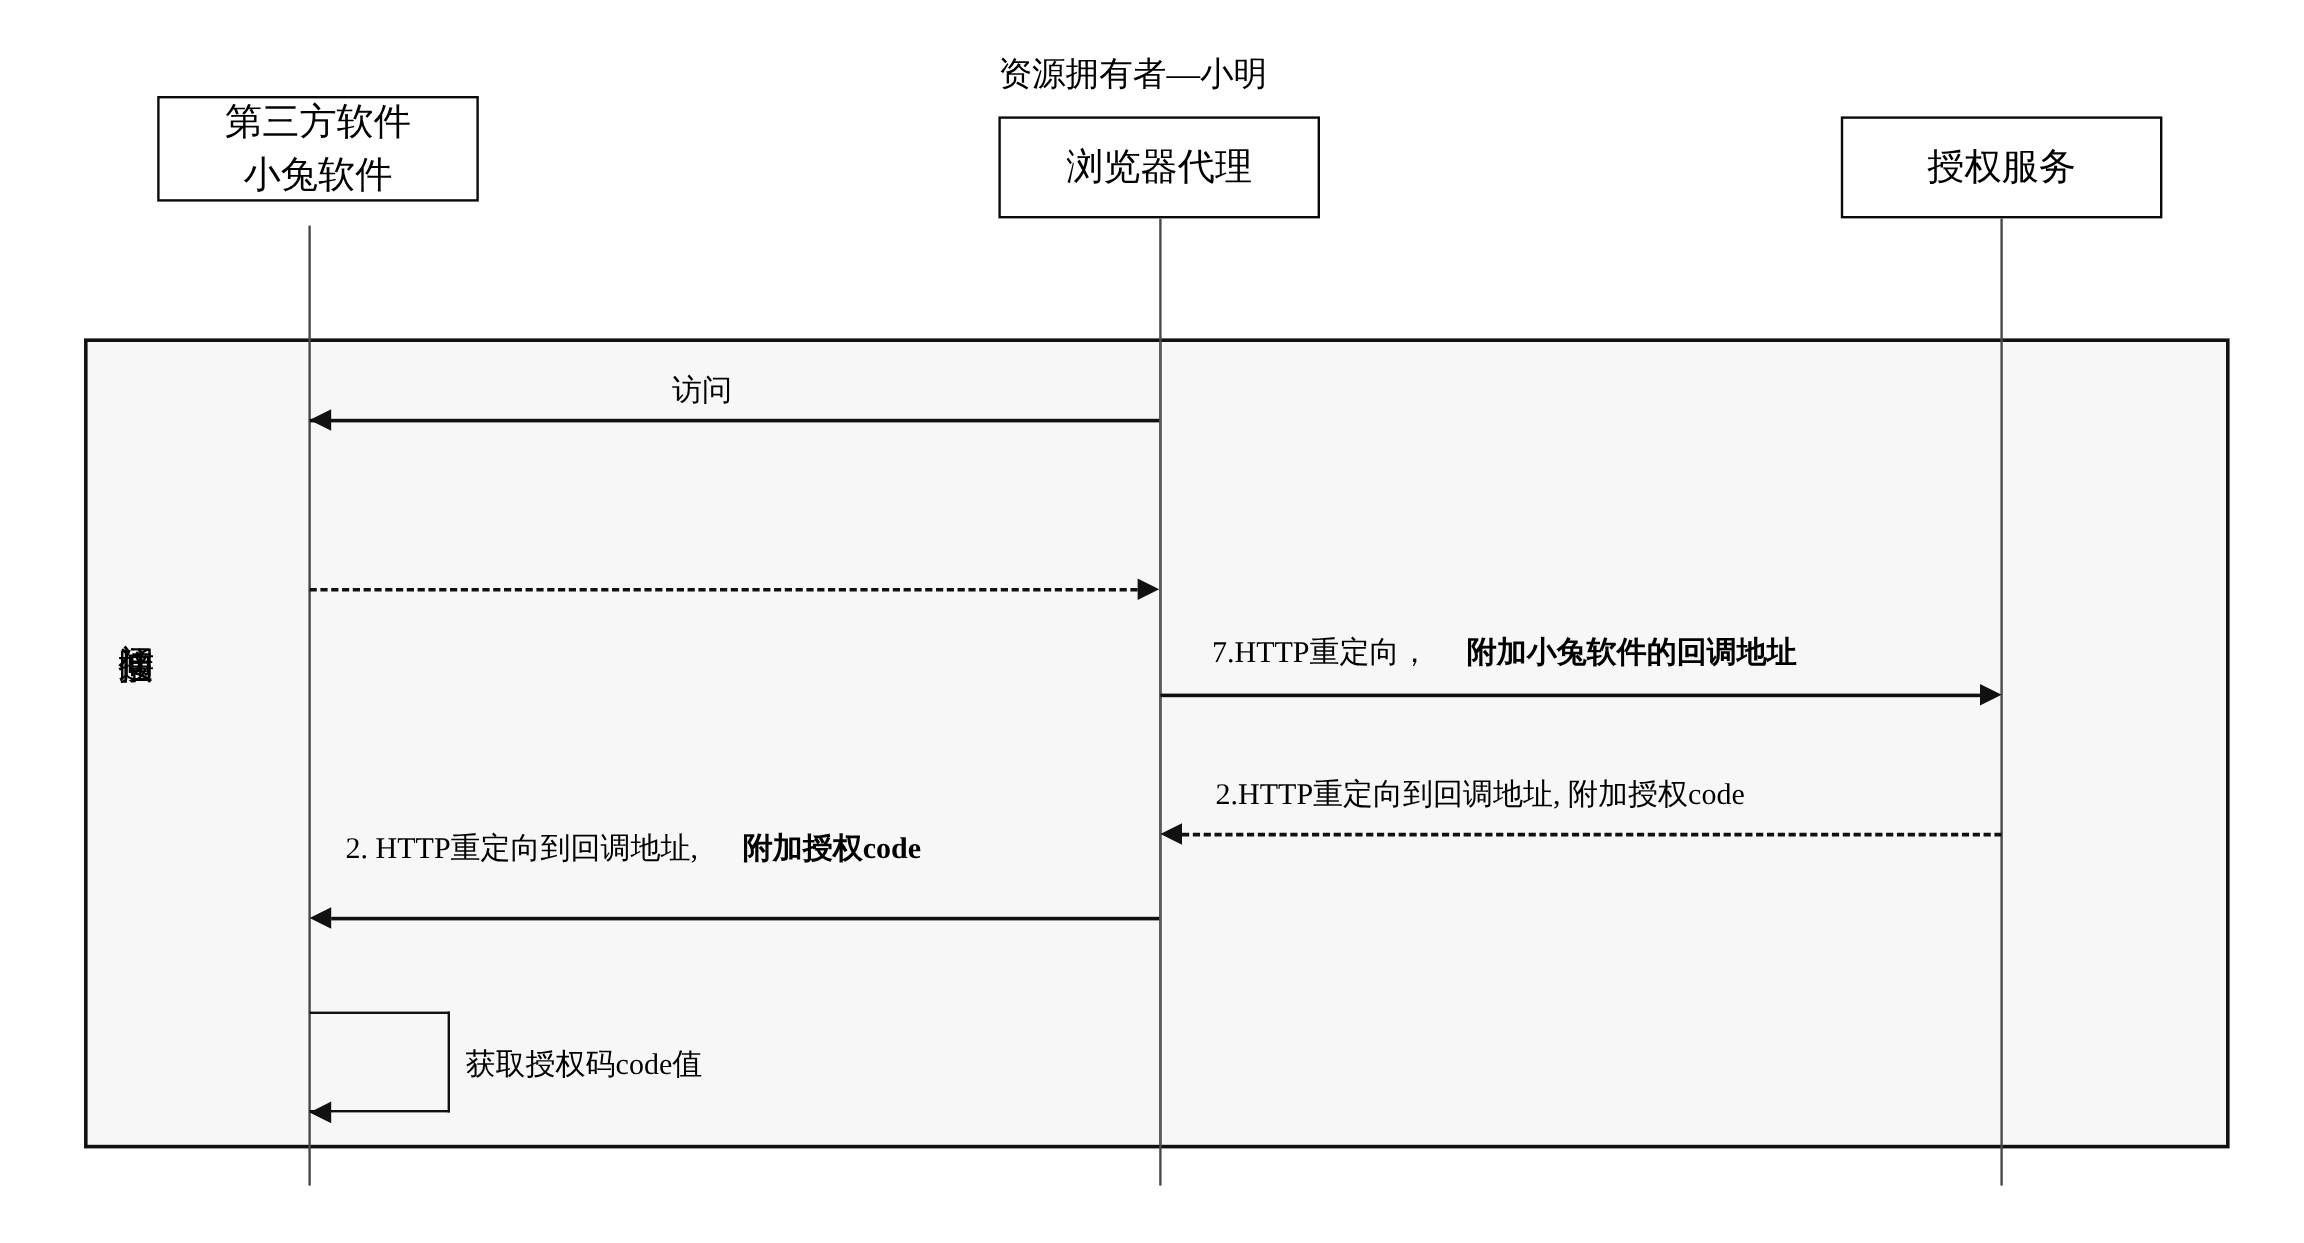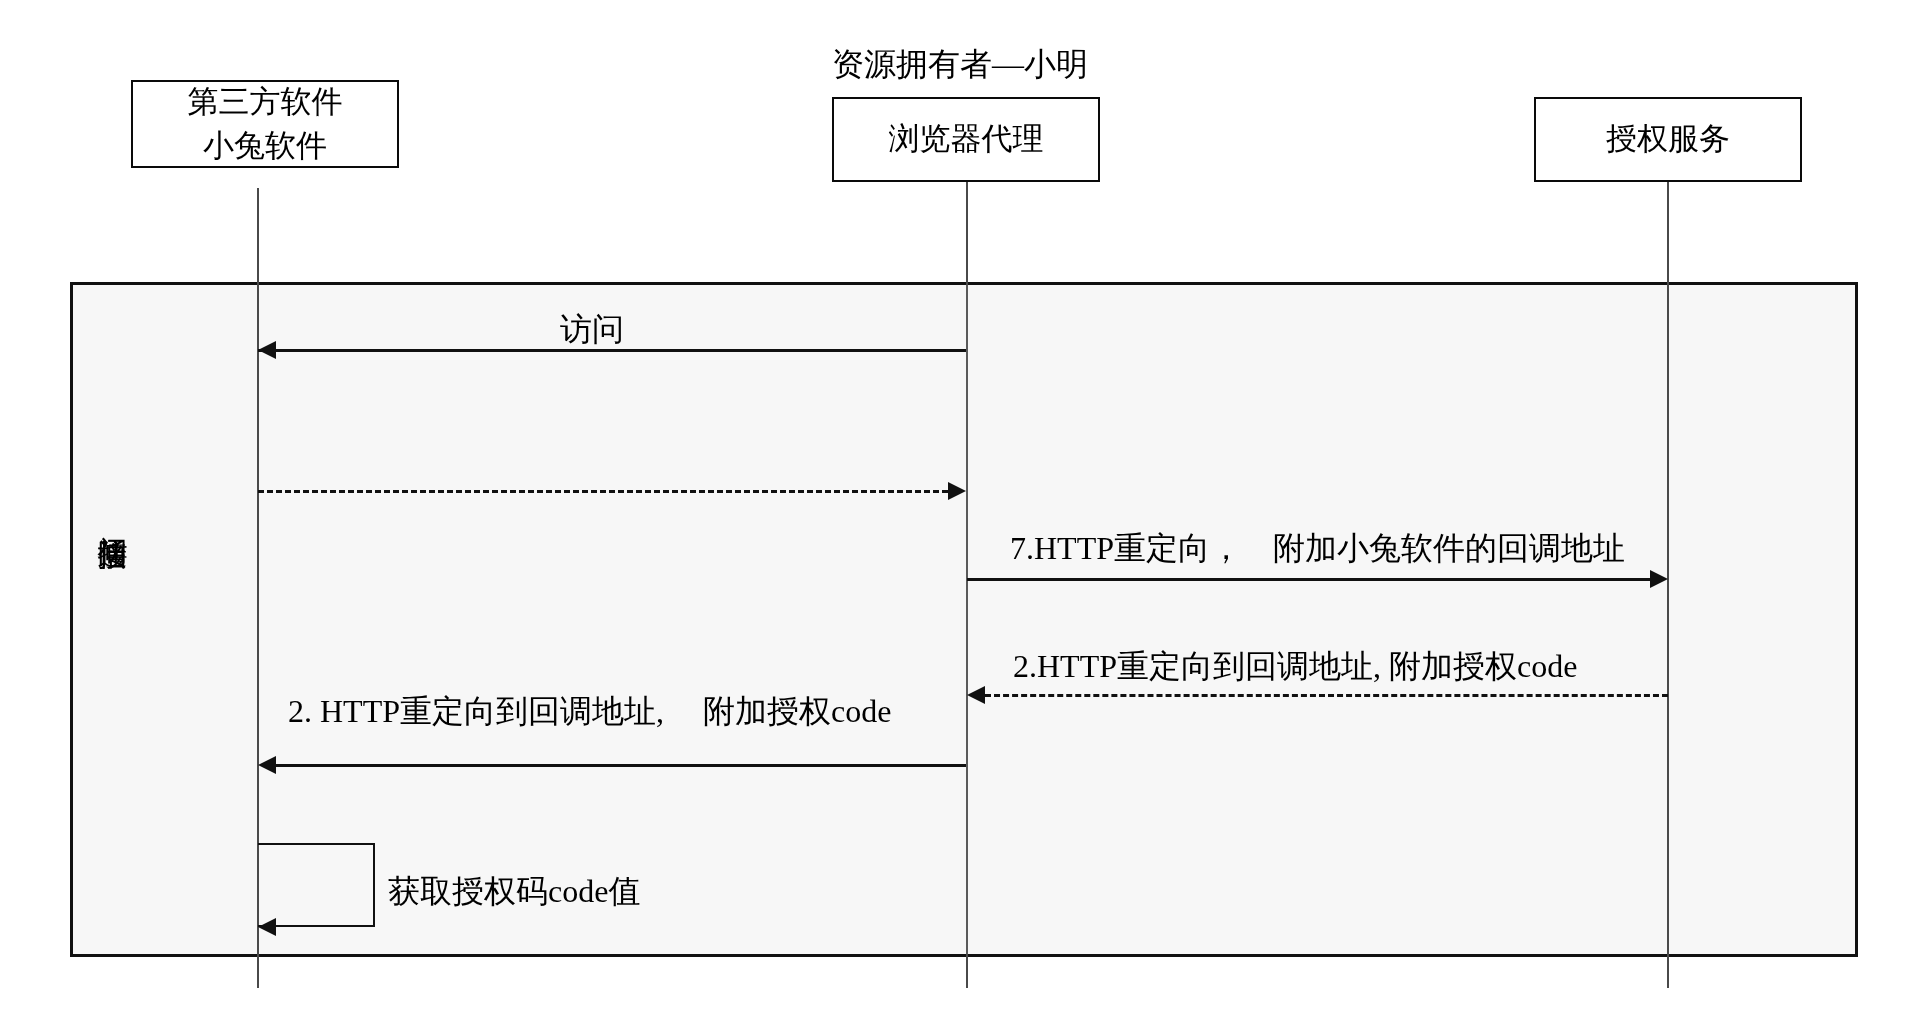--- a/index.html
+++ b/index.html
@@ -37,21 +37,21 @@
     white-space: nowrap;
     z-index: 6;
   }
   .participant-line {
     display: block;
   }
 
   
   .diagram-title {
     position: absolute;
-    font-size: 32px;
+    font-size: 28px;
     white-space: nowrap;
     z-index: 6;
   }
 
   
   .lifeline {
     position: absolute;
     width: 2px;
     background: #4a4a4a;
     z-index: 2;
@@ -108,26 +108,26 @@
     border-bottom: 9px solid transparent;
     border-left: 18px solid #111111;
   }
   .arrowhead.left {
     border-top: 9px solid transparent;
     border-bottom: 9px solid transparent;
     border-right: 18px solid #111111;
   }
   .msg-label {
     position: absolute;
-    font-size: 32px;
+    font-size: 25px;
     white-space: nowrap;
     z-index: 5;
   }
   .msg-label .bold {
-    font-weight: normal;
+    font-weight: bold;
     padding-left: 31px;
   }
 
   
   .selfcall {
     position: absolute;
     box-sizing: border-box;
     border: 2px solid #111111;
     border-left: none;
     background: transparent;

